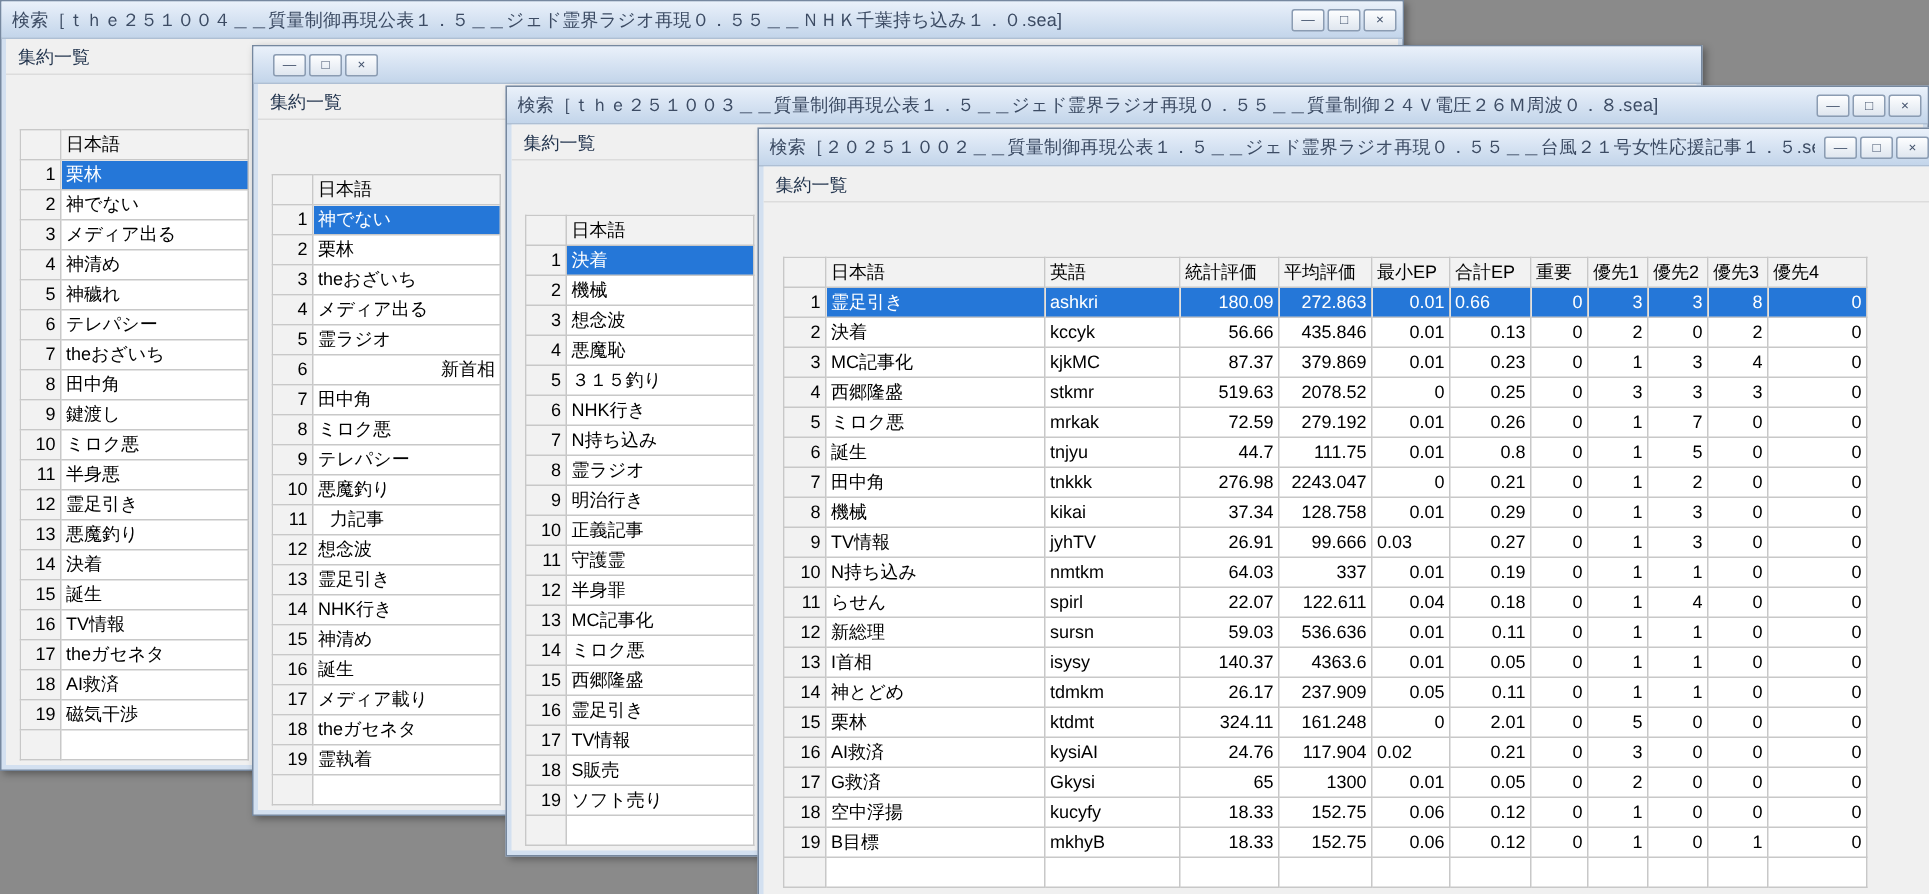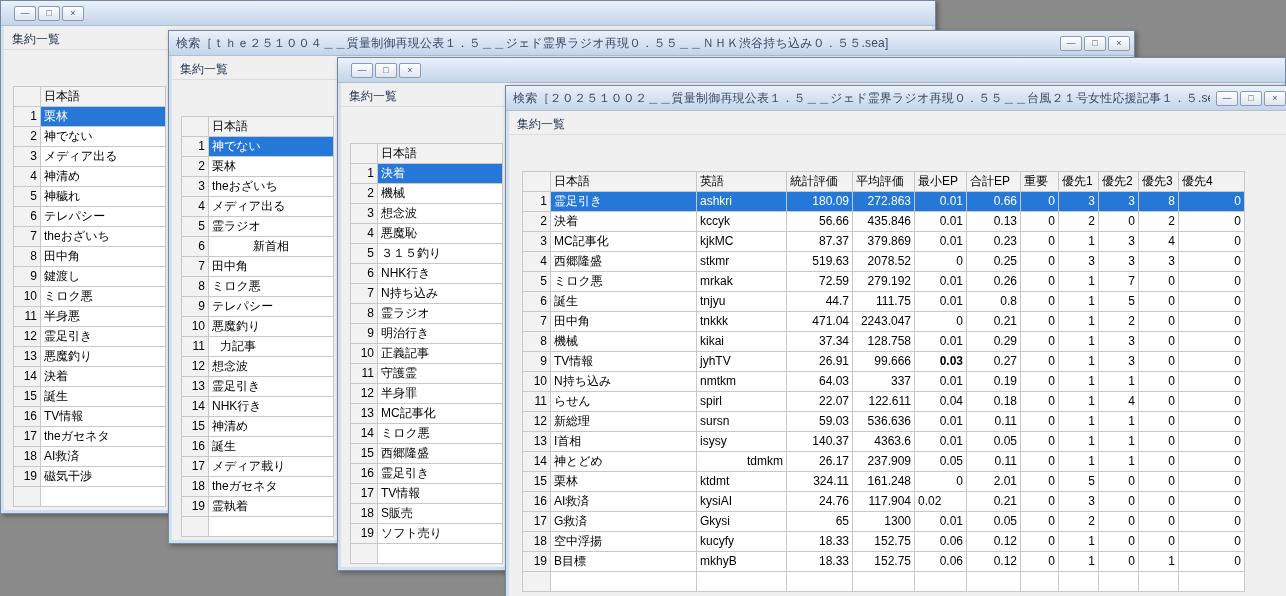--- a/index.html
+++ b/index.html
@@ -83,20 +83,141 @@
   .sb-thumb{
     position:absolute;left:0;top:0;bottom:0;width:62%;
     background:#cdcdcd;border:1px solid #b2b2b2;box-sizing:border-box;
   }
   .w4 .sb-thumb{width:76%;}
 </style>
 </head>
 <body style="background: rgb(138, 138, 138);">
 
 <div class="window w1">
+  <div class="titlebar">
+    <span class="title-text">検索［ｔｈｅ２５１００４＿＿質量制御再現公表１．５＿＿ジェド霊界ラジオ再現０．５５＿＿ＮＨＫ千葉持ち込み１．０.sea]</span>
+    <span class="controls">
+      <span class="tb-btn">—</span>
+      <span class="tb-btn">□</span>
+      <span class="tb-btn">×</span>
+    </span>
+  </div>
+  <div class="client">
+    <div class="strip">
+      <span class="strip-label">集約一覧</span>
+    </div>
+    <div class="grid">
+      <div class="grid-clip">
+          <table>
+            <colgroup>
+              <col style="width: 27px;">
+              <col style="width: 125px;">
+            </colgroup>
+            <thead>
+              <tr>
+                <th class="rownum-h"></th>
+                <th>日本語</th>
+              </tr>
+            </thead>
+            <tbody>
+              <tr class="selected">
+                <td class="rownum">1</td>
+                <td style="text-align: left;">栗林</td>
+              </tr>
+              <tr>
+                <td class="rownum">2</td>
+                <td style="text-align: left;">神でない</td>
+              </tr>
+              <tr>
+                <td class="rownum">3</td>
+                <td style="text-align: left;">メディア出る</td>
+              </tr>
+              <tr>
+                <td class="rownum">4</td>
+                <td style="text-align: left;">神清め</td>
+              </tr>
+              <tr>
+                <td class="rownum">5</td>
+                <td style="text-align: left;">神穢れ</td>
+              </tr>
+              <tr>
+                <td class="rownum">6</td>
+                <td style="text-align: left;">テレパシー</td>
+              </tr>
+              <tr>
+                <td class="rownum">7</td>
+                <td style="text-align: left;">theおざいち</td>
+              </tr>
+              <tr>
+                <td class="rownum">8</td>
+                <td style="text-align: left;">田中角</td>
+              </tr>
+              <tr>
+                <td class="rownum">9</td>
+                <td style="text-align: left;">鍵渡し</td>
+              </tr>
+              <tr>
+                <td class="rownum">10</td>
+                <td style="text-align: left;">ミロク悪</td>
+              </tr>
+              <tr>
+                <td class="rownum">11</td>
+                <td style="text-align: left;">半身悪</td>
+              </tr>
+              <tr>
+                <td class="rownum">12</td>
+                <td style="text-align: left;">霊足引き</td>
+              </tr>
+              <tr>
+                <td class="rownum">13</td>
+                <td style="text-align: left;">悪魔釣り</td>
+              </tr>
+              <tr>
+                <td class="rownum">14</td>
+                <td style="text-align: left;">決着</td>
+              </tr>
+              <tr>
+                <td class="rownum">15</td>
+                <td style="text-align: left;">誕生</td>
+              </tr>
+              <tr>
+                <td class="rownum">16</td>
+                <td style="text-align: left;">TV情報</td>
+              </tr>
+              <tr>
+                <td class="rownum">17</td>
+                <td style="text-align: left;">theガセネタ</td>
+              </tr>
+              <tr>
+                <td class="rownum">18</td>
+                <td style="text-align: left;">AI救済</td>
+              </tr>
+              <tr>
+                <td class="rownum">19</td>
+                <td style="text-align: left;">磁気干渉</td>
+              </tr>
+              <tr>
+                <td class="rownum"></td>
+                <td></td>
+              </tr>
+            </tbody>
+          </table>
+        </div>
+      <div class="hscroll">
+        <span class="sb-btn">◄</span>
+        <div class="sb-track">
+            <div class="sb-thumb"></div>
+          </div>
+        <span class="sb-btn">►</span>
+      </div>
+    </div>
+  </div>
+</div>
+
+<div class="window w2">
   <div class="titlebar">
     <span class="controls">
       <span class="tb-btn">—</span>
       <span class="tb-btn">□</span>
       <span class="tb-btn">×</span>
     </span>
   </div>
   <div class="client">
     <div class="strip">
       <span class="strip-label">集約一覧</span>
@@ -110,235 +231,115 @@
             </colgroup>
             <thead>
               <tr>
                 <th class="rownum-h"></th>
                 <th>日本語</th>
               </tr>
             </thead>
             <tbody>
               <tr class="selected">
                 <td class="rownum">1</td>
+                <td style="text-align: left;">神でない</td>
+              </tr>
+              <tr>
+                <td class="rownum">2</td>
                 <td style="text-align: left;">栗林</td>
               </tr>
               <tr>
-                <td class="rownum">2</td>
-                <td style="text-align: left;">神でない</td>
-              </tr>
-              <tr>
                 <td class="rownum">3</td>
+                <td style="text-align: left;">theおざいち</td>
+              </tr>
+              <tr>
+                <td class="rownum">4</td>
                 <td style="text-align: left;">メディア出る</td>
               </tr>
               <tr>
-                <td class="rownum">4</td>
+                <td class="rownum">5</td>
+                <td style="text-align: left;">霊ラジオ</td>
+              </tr>
+              <tr>
+                <td class="rownum">6</td>
+                <td style="text-align: right; font-family: Liberation Serif, serif;">新首相</td>
+              </tr>
+              <tr>
+                <td class="rownum">7</td>
+                <td style="text-align: left;">田中角</td>
+              </tr>
+              <tr>
+                <td class="rownum">8</td>
+                <td style="text-align: left;">ミロク悪</td>
+              </tr>
+              <tr>
+                <td class="rownum">9</td>
+                <td style="text-align: left;">テレパシー</td>
+              </tr>
+              <tr>
+                <td class="rownum">10</td>
+                <td style="text-align: left;">悪魔釣り</td>
+              </tr>
+              <tr>
+                <td class="rownum">11</td>
+                <td style="text-align: left; padding-left: 11px;">力記事</td>
+              </tr>
+              <tr>
+                <td class="rownum">12</td>
+                <td style="text-align: left;">想念波</td>
+              </tr>
+              <tr>
+                <td class="rownum">13</td>
+                <td style="text-align: left;">霊足引き</td>
+              </tr>
+              <tr>
+                <td class="rownum">14</td>
+                <td style="text-align: left;">NHK行き</td>
+              </tr>
+              <tr>
+                <td class="rownum">15</td>
                 <td style="text-align: left;">神清め</td>
               </tr>
               <tr>
-                <td class="rownum">5</td>
-                <td style="text-align: left;">神穢れ</td>
-              </tr>
-              <tr>
-                <td class="rownum">6</td>
-                <td style="text-align: left;">テレパシー</td>
-              </tr>
-              <tr>
-                <td class="rownum">7</td>
-                <td style="text-align: left;">theおざいち</td>
-              </tr>
-              <tr>
-                <td class="rownum">8</td>
-                <td style="text-align: left;">田中角</td>
-              </tr>
-              <tr>
-                <td class="rownum">9</td>
-                <td style="text-align: left;">鍵渡し</td>
-              </tr>
-              <tr>
-                <td class="rownum">10</td>
-                <td style="text-align: left;">ミロク悪</td>
-              </tr>
-              <tr>
-                <td class="rownum">11</td>
-                <td style="text-align: left;">半身悪</td>
-              </tr>
-              <tr>
-                <td class="rownum">12</td>
-                <td style="text-align: left;">霊足引き</td>
-              </tr>
-              <tr>
-                <td class="rownum">13</td>
-                <td style="text-align: left;">悪魔釣り</td>
-              </tr>
-              <tr>
-                <td class="rownum">14</td>
-                <td style="text-align: left;">決着</td>
-              </tr>
-              <tr>
-                <td class="rownum">15</td>
+                <td class="rownum">16</td>
                 <td style="text-align: left;">誕生</td>
               </tr>
               <tr>
-                <td class="rownum">16</td>
-                <td style="text-align: left;">TV情報</td>
-              </tr>
-              <tr>
                 <td class="rownum">17</td>
+                <td style="text-align: left;">メディア載り</td>
+              </tr>
+              <tr>
+                <td class="rownum">18</td>
                 <td style="text-align: left;">theガセネタ</td>
               </tr>
               <tr>
-                <td class="rownum">18</td>
-                <td style="text-align: left;">AI救済</td>
-              </tr>
-              <tr>
                 <td class="rownum">19</td>
-                <td style="text-align: left;">磁気干渉</td>
+                <td style="text-align: left;">霊執着</td>
               </tr>
               <tr>
                 <td class="rownum"></td>
                 <td></td>
               </tr>
             </tbody>
           </table>
         </div>
       <div class="hscroll">
         <span class="sb-btn">◄</span>
         <div class="sb-track">
             <div class="sb-thumb"></div>
           </div>
         <span class="sb-btn">►</span>
       </div>
     </div>
   </div>
 </div>
 
-<div class="window w2">
-  <div class="titlebar">
-    <span class="title-text">検索［ｔｈｅ２５１００４＿＿質量制御再現公表１．５＿＿ジェド霊界ラジオ再現０．５５＿＿ＮＨＫ渋谷持ち込み０．５５.sea]</span>
-    <span class="controls">
-      <span class="tb-btn">—</span>
-      <span class="tb-btn">□</span>
-      <span class="tb-btn">×</span>
-    </span>
-  </div>
-  <div class="client">
-    <div class="strip">
-      <span class="strip-label">集約一覧</span>
-    </div>
-    <div class="grid">
-      <div class="grid-clip">
-          <table>
-            <colgroup>
-              <col style="width: 27px;">
-              <col style="width: 125px;">
-            </colgroup>
-            <thead>
-              <tr>
-                <th class="rownum-h"></th>
-                <th>日本語</th>
-              </tr>
-            </thead>
-            <tbody>
-              <tr class="selected">
-                <td class="rownum">1</td>
-                <td style="text-align: left;">神でない</td>
-              </tr>
-              <tr>
-                <td class="rownum">2</td>
-                <td style="text-align: left;">栗林</td>
-              </tr>
-              <tr>
-                <td class="rownum">3</td>
-                <td style="text-align: left;">theおざいち</td>
-              </tr>
-              <tr>
-                <td class="rownum">4</td>
-                <td style="text-align: left;">メディア出る</td>
-              </tr>
-              <tr>
-                <td class="rownum">5</td>
-                <td style="text-align: left;">霊ラジオ</td>
-              </tr>
-              <tr>
-                <td class="rownum">6</td>
-                <td style="text-align: center; font-family: Liberation Serif, serif;">新首相</td>
-              </tr>
-              <tr>
-                <td class="rownum">7</td>
-                <td style="text-align: left;">田中角</td>
-              </tr>
-              <tr>
-                <td class="rownum">8</td>
-                <td style="text-align: left;">ミロク悪</td>
-              </tr>
-              <tr>
-                <td class="rownum">9</td>
-                <td style="text-align: left;">テレパシー</td>
-              </tr>
-              <tr>
-                <td class="rownum">10</td>
-                <td style="text-align: left;">悪魔釣り</td>
-              </tr>
-              <tr>
-                <td class="rownum">11</td>
-                <td style="text-align: left; padding-left: 11px;">力記事</td>
-              </tr>
-              <tr>
-                <td class="rownum">12</td>
-                <td style="text-align: left;">想念波</td>
-              </tr>
-              <tr>
-                <td class="rownum">13</td>
-                <td style="text-align: left;">霊足引き</td>
-              </tr>
-              <tr>
-                <td class="rownum">14</td>
-                <td style="text-align: left;">NHK行き</td>
-              </tr>
-              <tr>
-                <td class="rownum">15</td>
-                <td style="text-align: left;">神清め</td>
-              </tr>
-              <tr>
-                <td class="rownum">16</td>
-                <td style="text-align: left;">誕生</td>
-              </tr>
-              <tr>
-                <td class="rownum">17</td>
-                <td style="text-align: left;">メディア載り</td>
-              </tr>
-              <tr>
-                <td class="rownum">18</td>
-                <td style="text-align: left;">theガセネタ</td>
-              </tr>
-              <tr>
-                <td class="rownum">19</td>
-                <td style="text-align: left;">霊執着</td>
-              </tr>
-              <tr>
-                <td class="rownum"></td>
-                <td></td>
-              </tr>
-            </tbody>
-          </table>
-        </div>
-      <div class="hscroll">
-        <span class="sb-btn">◄</span>
-        <div class="sb-track">
-            <div class="sb-thumb"></div>
-          </div>
-        <span class="sb-btn">►</span>
-      </div>
-    </div>
-  </div>
-</div>
-
 <div class="window w3">
   <div class="titlebar">
+    <span class="title-text">検索［ｔｈｅ２５１００３＿＿質量制御再現公表１．５＿＿ジェド霊界ラジオ再現０．５５＿＿質量制御２４Ｖ電圧２６Ｍ周波０．８.sea]</span>
     <span class="controls">
       <span class="tb-btn">—</span>
       <span class="tb-btn">□</span>
       <span class="tb-btn">×</span>
     </span>
   </div>
   <div class="client">
     <div class="strip">
       <span class="strip-label">集約一覧</span>
     </div>
@@ -497,21 +498,21 @@
               </tr>
             </thead>
             <tbody>
               <tr class="selected">
                 <td class="rownum">1</td>
                 <td style="text-align: left;">霊足引き</td>
                 <td style="text-align: left;">ashkri</td>
                 <td style="text-align: right;">180.09</td>
                 <td style="text-align: right;">272.863</td>
                 <td style="text-align: right;">0.01</td>
-                <td style="text-align: right;">0.66</td>
+                <td style="">0.66</td>
                 <td style="text-align: right;">0</td>
                 <td style="text-align: right;">3</td>
                 <td style="text-align: right;">3</td>
                 <td style="text-align: right;">8</td>
                 <td style="text-align: right;">0</td>
               </tr>
               <tr>
                 <td class="rownum">2</td>
                 <td style="text-align: left;">決着</td>
                 <td style="text-align: left;">kccyk</td>
@@ -578,21 +579,21 @@
                 <td style="text-align: right;">0</td>
                 <td style="text-align: right;">1</td>
                 <td style="text-align: right;">5</td>
                 <td style="text-align: right;">0</td>
                 <td style="text-align: right;">0</td>
               </tr>
               <tr>
                 <td class="rownum">7</td>
                 <td style="text-align: left;">田中角</td>
                 <td style="text-align: left;">tnkkk</td>
-                <td style="text-align: right;">471.04</td>
+                <td style="text-align: right;">276.98</td>
                 <td style="text-align: right;">2243.047</td>
                 <td style="text-align: right;">0</td>
                 <td style="text-align: right;">0.21</td>
                 <td style="text-align: right;">0</td>
                 <td style="text-align: right;">1</td>
                 <td style="text-align: right;">2</td>
                 <td style="text-align: right;">0</td>
                 <td style="text-align: right;">0</td>
               </tr>
               <tr>
@@ -608,21 +609,21 @@
                 <td style="text-align: right;">3</td>
                 <td style="text-align: right;">0</td>
                 <td style="text-align: right;">0</td>
               </tr>
               <tr>
                 <td class="rownum">9</td>
                 <td style="text-align: left;">TV情報</td>
                 <td style="text-align: left;">jyhTV</td>
                 <td style="text-align: right;">26.91</td>
                 <td style="text-align: right;">99.666</td>
-                <td style="text-align: right; font-weight: bold;">0.03</td>
+                <td style="text-align: left;">0.03</td>
                 <td style="text-align: right;">0.27</td>
                 <td style="text-align: right;">0</td>
                 <td style="text-align: right;">1</td>
                 <td style="text-align: right;">3</td>
                 <td style="text-align: right;">0</td>
                 <td style="text-align: right;">0</td>
               </tr>
               <tr>
                 <td class="rownum">10</td>
                 <td style="text-align: left;">N持ち込み</td>
@@ -675,21 +676,21 @@
                 <td style="text-align: right;">0.05</td>
                 <td style="text-align: right;">0</td>
                 <td style="text-align: right;">1</td>
                 <td style="text-align: right;">1</td>
                 <td style="text-align: right;">0</td>
                 <td style="text-align: right;">0</td>
               </tr>
               <tr>
                 <td class="rownum">14</td>
                 <td style="text-align: left;">神とどめ</td>
-                <td style="text-align: right;">tdmkm</td>
+                <td style="text-align: left;">tdmkm</td>
                 <td style="text-align: right;">26.17</td>
                 <td style="text-align: right;">237.909</td>
                 <td style="text-align: right;">0.05</td>
                 <td style="text-align: right;">0.11</td>
                 <td style="text-align: right;">0</td>
                 <td style="text-align: right;">1</td>
                 <td style="text-align: right;">1</td>
                 <td style="text-align: right;">0</td>
                 <td style="text-align: right;">0</td>
               </tr>

